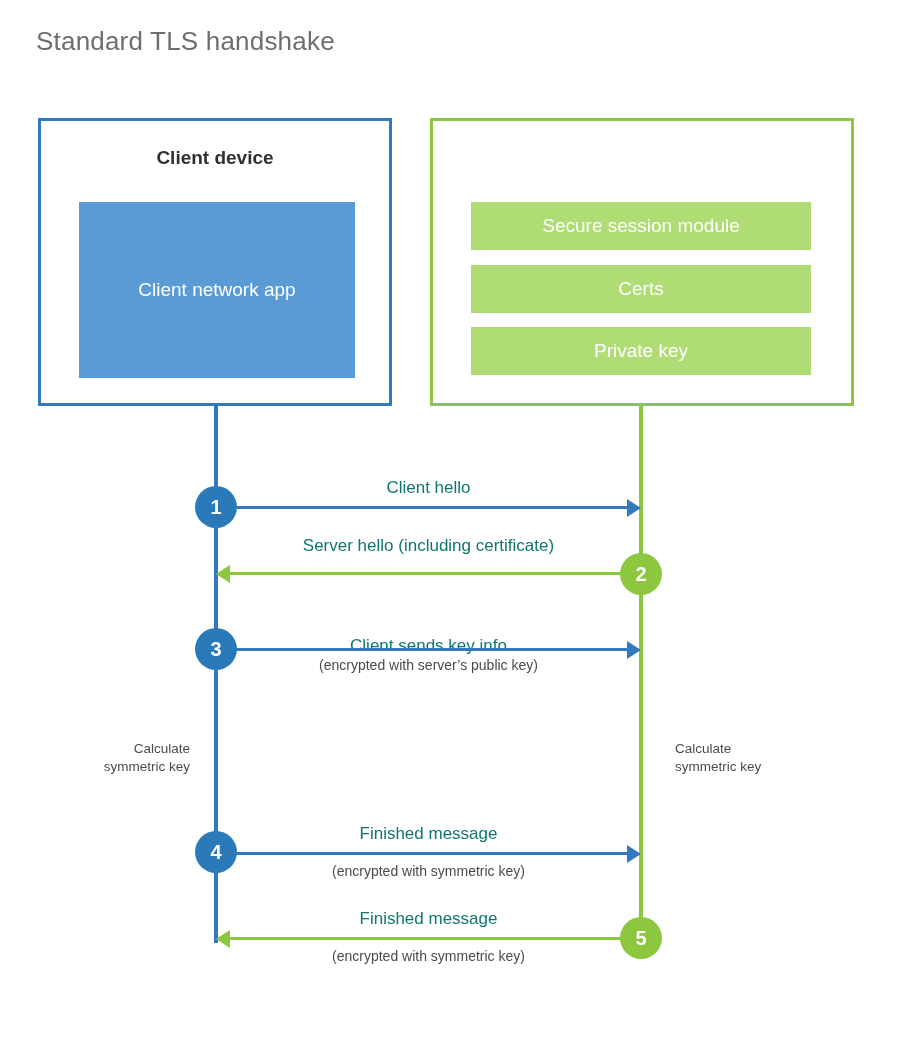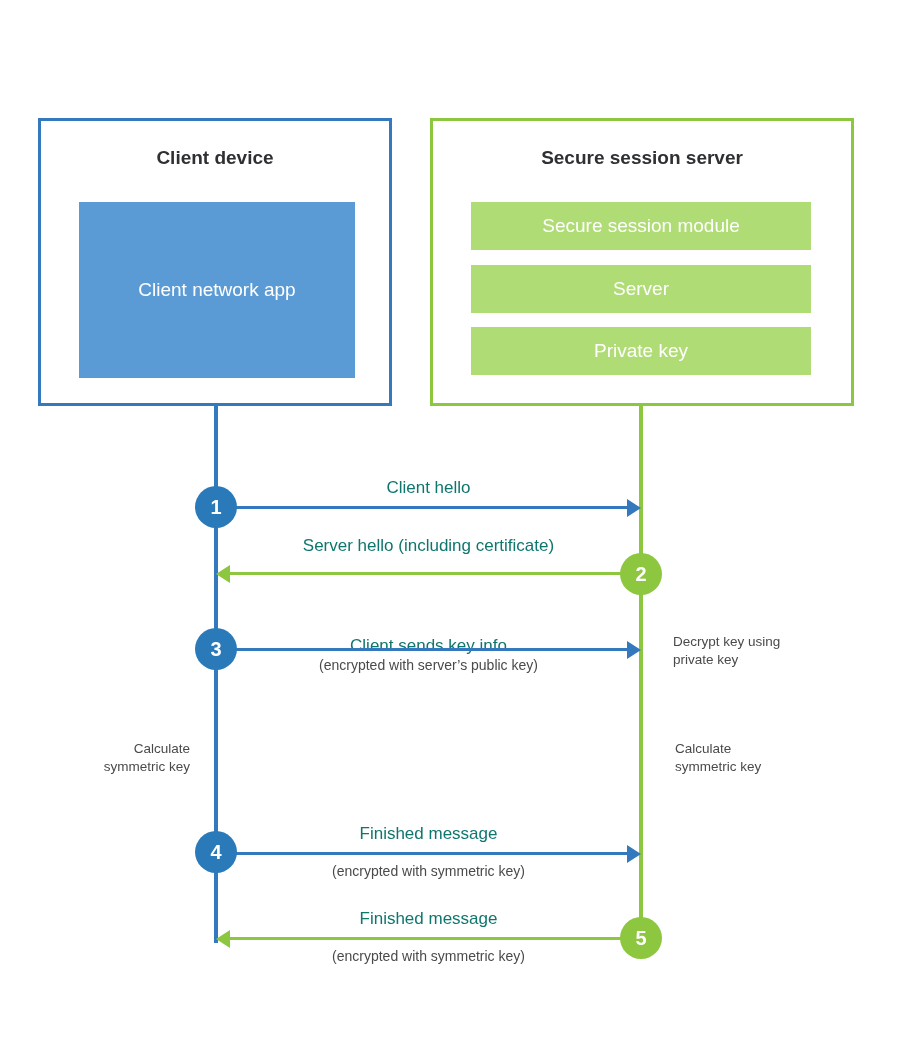--- a/index.html
+++ b/index.html
@@ -180,30 +180,30 @@
     line-height: 1.32;
   }
   .note-left { text-align: right; }
   .note-right { text-align: left; }
 </style>
 </head>
 <body>
 
 <div id="diagram">
 
+  <div class="title">Standard TLS handshake</div>
 
   <div class="party-box box-client">
     <div class="party-title">Client device</div>
     <div class="client-app">Client network app</div>
   </div>
 
   <div class="party-box box-server">
-    <div class="party-title">Secure session server</div>
     <div class="server-bar server-bar-0">Secure session module</div>
-    <div class="server-bar server-bar-1">Server</div>
+    <div class="server-bar server-bar-1">Certs</div>
     <div class="server-bar server-bar-2">Private key</div>
   </div>
 
   <div class="lifeline lifeline-client"></div>
   <div class="lifeline lifeline-server"></div>
 
   <div class="msg-label" style="left:216px; top:478px; width:425px;">Client hello</div>
   <div class="arrow-line arrow-blue" style="left:216px; top:506px; width:411px;"></div>
   <div class="arrow-head head-right-blue" style="left:627px; top:498.5px;"></div>
   <div class="step-circle circle-blue" style="left:195px; top:486px;">1</div>
@@ -212,24 +212,20 @@
   <div class="arrow-line arrow-green" style="left:230px; top:572px; width:411px;"></div>
   <div class="arrow-head head-left-green" style="left:216px; top:564.5px;"></div>
   <div class="step-circle circle-green" style="left:620px; top:553px;">2</div>
 
   <div class="msg-label" style="left:216px; top:620px; width:425px;margin-top:16px;">Client sends key info</div>
   <div class="arrow-line arrow-blue" style="left:216px; top:648px; width:411px;"></div>
   <div class="arrow-head head-right-blue" style="left:627px; top:640.5px;"></div>
   <div class="msg-sub" style="left:216px; top:657px; width:425px;">(encrypted with server’s public key)</div>
   <div class="step-circle circle-blue" style="left:195px; top:628px;">3</div>
 
-  <div class="side-note note-right" style="left:673px; top:633px; width:180px;">
-    <div>Decrypt key using</div>
-    <div>private key</div>
-  </div>
 
   <div class="side-note note-left" style="left:30px; top:740px; width:160px;">
     <div>Calculate</div>
     <div>symmetric key</div>
   </div>
   <div class="side-note note-right" style="left:675px; top:740px; width:180px;">
     <div>Calculate</div>
     <div>symmetric key</div>
   </div>
 

